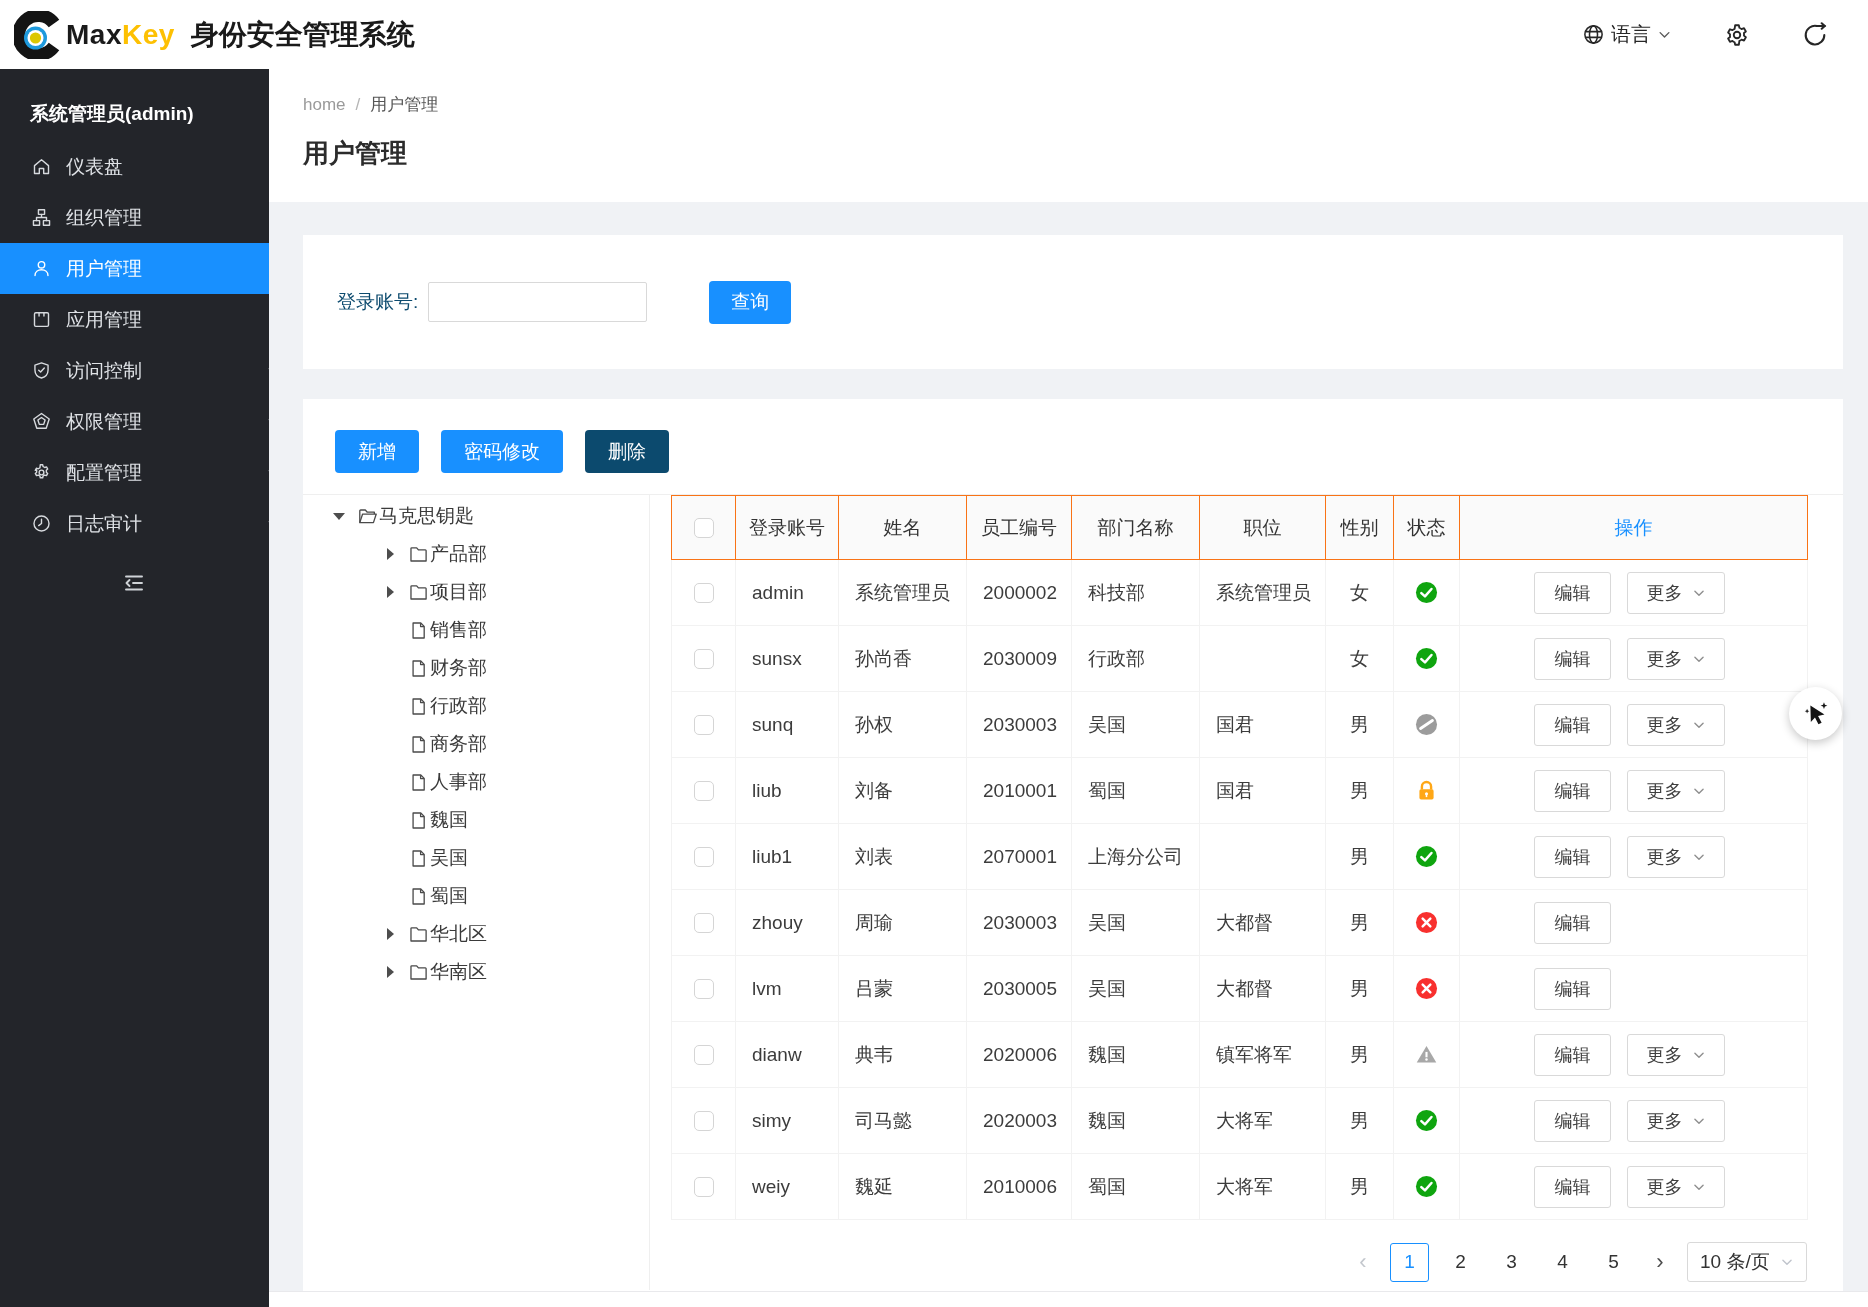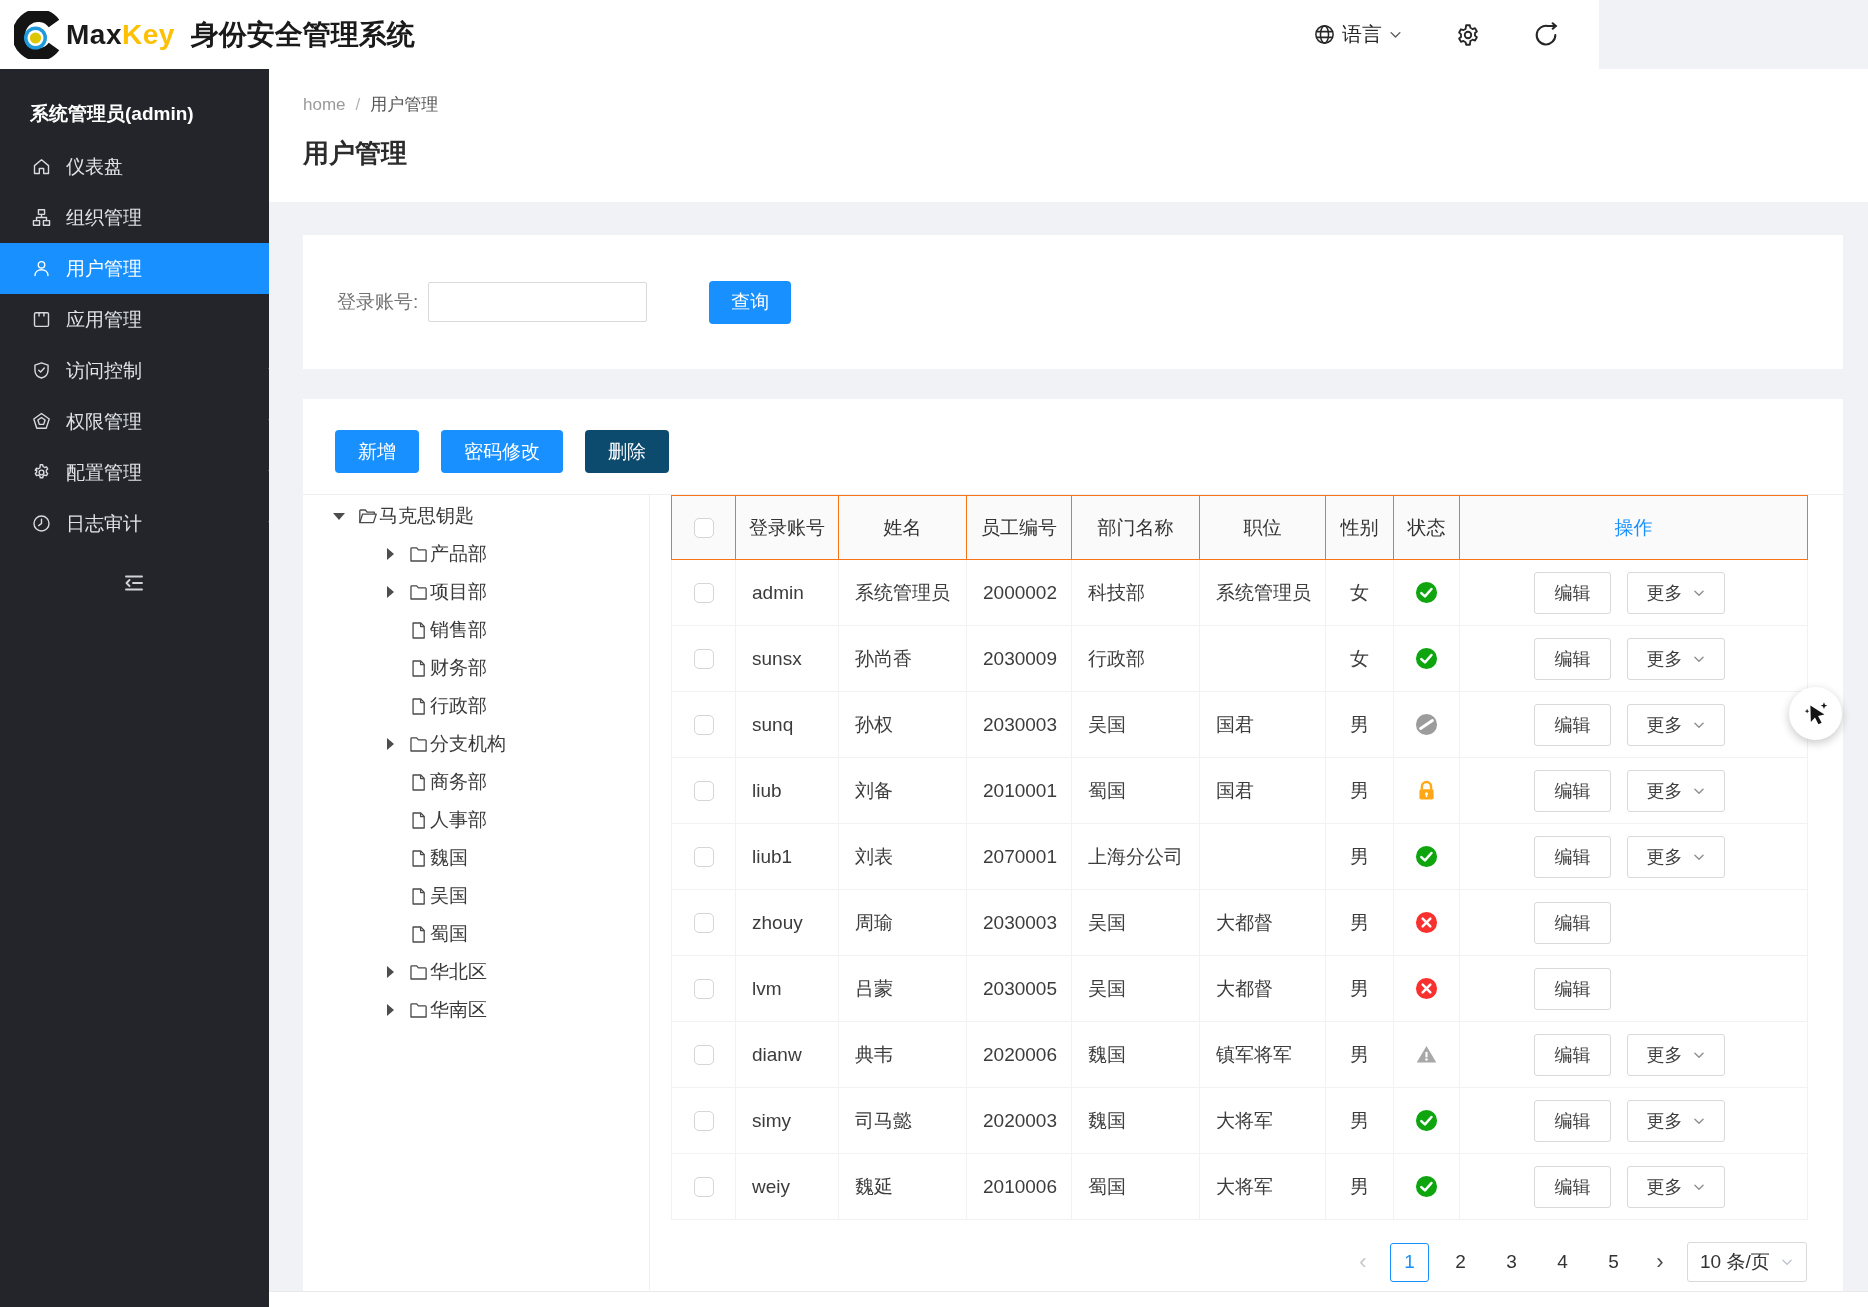--- a/index.html
+++ b/index.html
@@ -1,20 +1,20 @@
 <!DOCTYPE html>
 <html><head>
 <meta charset="utf-8">
 <style>
   *{margin:0;padding:0;box-sizing:border-box}
   html,body{width:1868px;height:1307px;font-family:"Liberation Sans","DejaVu Sans",sans-serif;background:#f0f2f5;overflow:hidden}
   body{position:relative}
 
   
-  .topbar{position:absolute;top:0;left:0;width:1599px;height:69px;background:#fff;display:flex;align-items:center;padding:0 40px 0 14px;z-index:20}
+  .topbar{position:absolute;top:0;left:0;width:1868px;height:69px;background:#fff;display:flex;align-items:center;padding:0 40px 0 14px;z-index:20}
   .brand{display:flex;align-items:center;gap:4px}
   .brand-text{font-size:28px;font-weight:bold;color:#1a1a1a;letter-spacing:.5px}
   .brand-key{color:#fdc002}
   .app-title{font-size:28px;font-weight:bold;color:#1a1a1a;margin-left:12px}
   .topbar-right{margin-left:auto;display:flex;align-items:center}
   .lang-group{display:flex;align-items:center;gap:6px;cursor:pointer;color:#262626;font-size:20px}
   .top-icon-btn{margin-left:52px;cursor:pointer;display:flex;align-items:center}
 
   
   .sidebar{position:absolute;left:0;top:69px;width:303px;height:1238px;background:#23252a;color:#dfe2e6}
@@ -29,21 +29,21 @@
   .main{position:absolute;left:269px;top:69px;width:1599px;height:1238px;background:#f0f2f5}
   .page-head{background:#fff;height:133px;padding:24px 0 0 34px}
   .breadcrumb{font-size:17px;display:flex;gap:10px;align-items:center}
   .crumb-home{color:#9a9a9a;cursor:pointer}
   .crumb-sep{color:#b5b5b5}
   .crumb-current{color:#555}
   .page-title{margin-top:20px;font-size:26px;font-weight:600;color:#2b2b2b}
 
   .card{background:#fff;margin-left:34px;width:1540px}
   .search-card{margin-top:33px;height:134px;display:flex;align-items:center;padding-left:34px}
-  .search-label{font-size:19px;color:#737373}
+  .search-label{font-size:19px;color:#0c4a6e}
   .search-input{margin-left:10px;width:219px;height:40px;border:1px solid #d9d9d9;border-radius:2px;font-size:18px;padding:0 10px;outline:none;background:#fff}
   .btn{height:43px;border:none;border-radius:4px;color:#fff;font-size:19px;cursor:pointer;padding:0 23px;font-family:inherit}
   .btn-blue{background:#1890ff}
   .btn-red{background:#0c4a6e}
   .search-btn{margin-left:62px;width:82px;padding:0}
 
   .main-card{margin-top:30px;height:892px;padding-top:31px}
   .toolbar{padding-left:32px;display:flex;gap:22px}
 
   .content-split{margin-top:21px;border-top:1px solid #efefef;display:flex;height:796px}
@@ -329,31 +329,20 @@
             <span class="tree-expander"></span>
             <span class="tree-icon">
               <svg width="21" height="21" viewBox="0 0 24 24" fill="none" stroke="#4a4a4a" stroke-width="1.5" stroke-linejoin="round">
                 <path d="M5.8 3.4 h8.8 l3.9 3.9 V20.6 H5.8 Z"></path>
                 <path d="M14.4 3.6 V7.5 H18.3"></path>
               </svg>
             </span>
             <span class="tree-label">行政部</span>
           </div>
           <div class="tree-node" style="padding-left: 79px;">
-            <span class="tree-expander">
-              <span class="tri-right"></span>
-            </span>
-            <span class="tree-icon">
-              <svg width="21" height="21" viewBox="0 0 24 24" fill="none" stroke="#4a4a4a" stroke-width="1.5" stroke-linejoin="round">
-                <path d="M3.4 19.4 V5.2 a.8 .8 0 0 1 .8-.8 h5.7 l2 2.4 h8 a.8 .8 0 0 1 .8 .8 V19.4 Z"></path>
-              </svg>
-            </span>
-            <span class="tree-label">分支机构</span>
-          </div>
-          <div class="tree-node" style="padding-left: 79px;">
             <span class="tree-expander"></span>
             <span class="tree-icon">
               <svg width="21" height="21" viewBox="0 0 24 24" fill="none" stroke="#4a4a4a" stroke-width="1.5" stroke-linejoin="round">
                 <path d="M5.8 3.4 h8.8 l3.9 3.9 V20.6 H5.8 Z"></path>
                 <path d="M14.4 3.6 V7.5 H18.3"></path>
               </svg>
             </span>
             <span class="tree-label">商务部</span>
           </div>
           <div class="tree-node" style="padding-left: 79px;">

